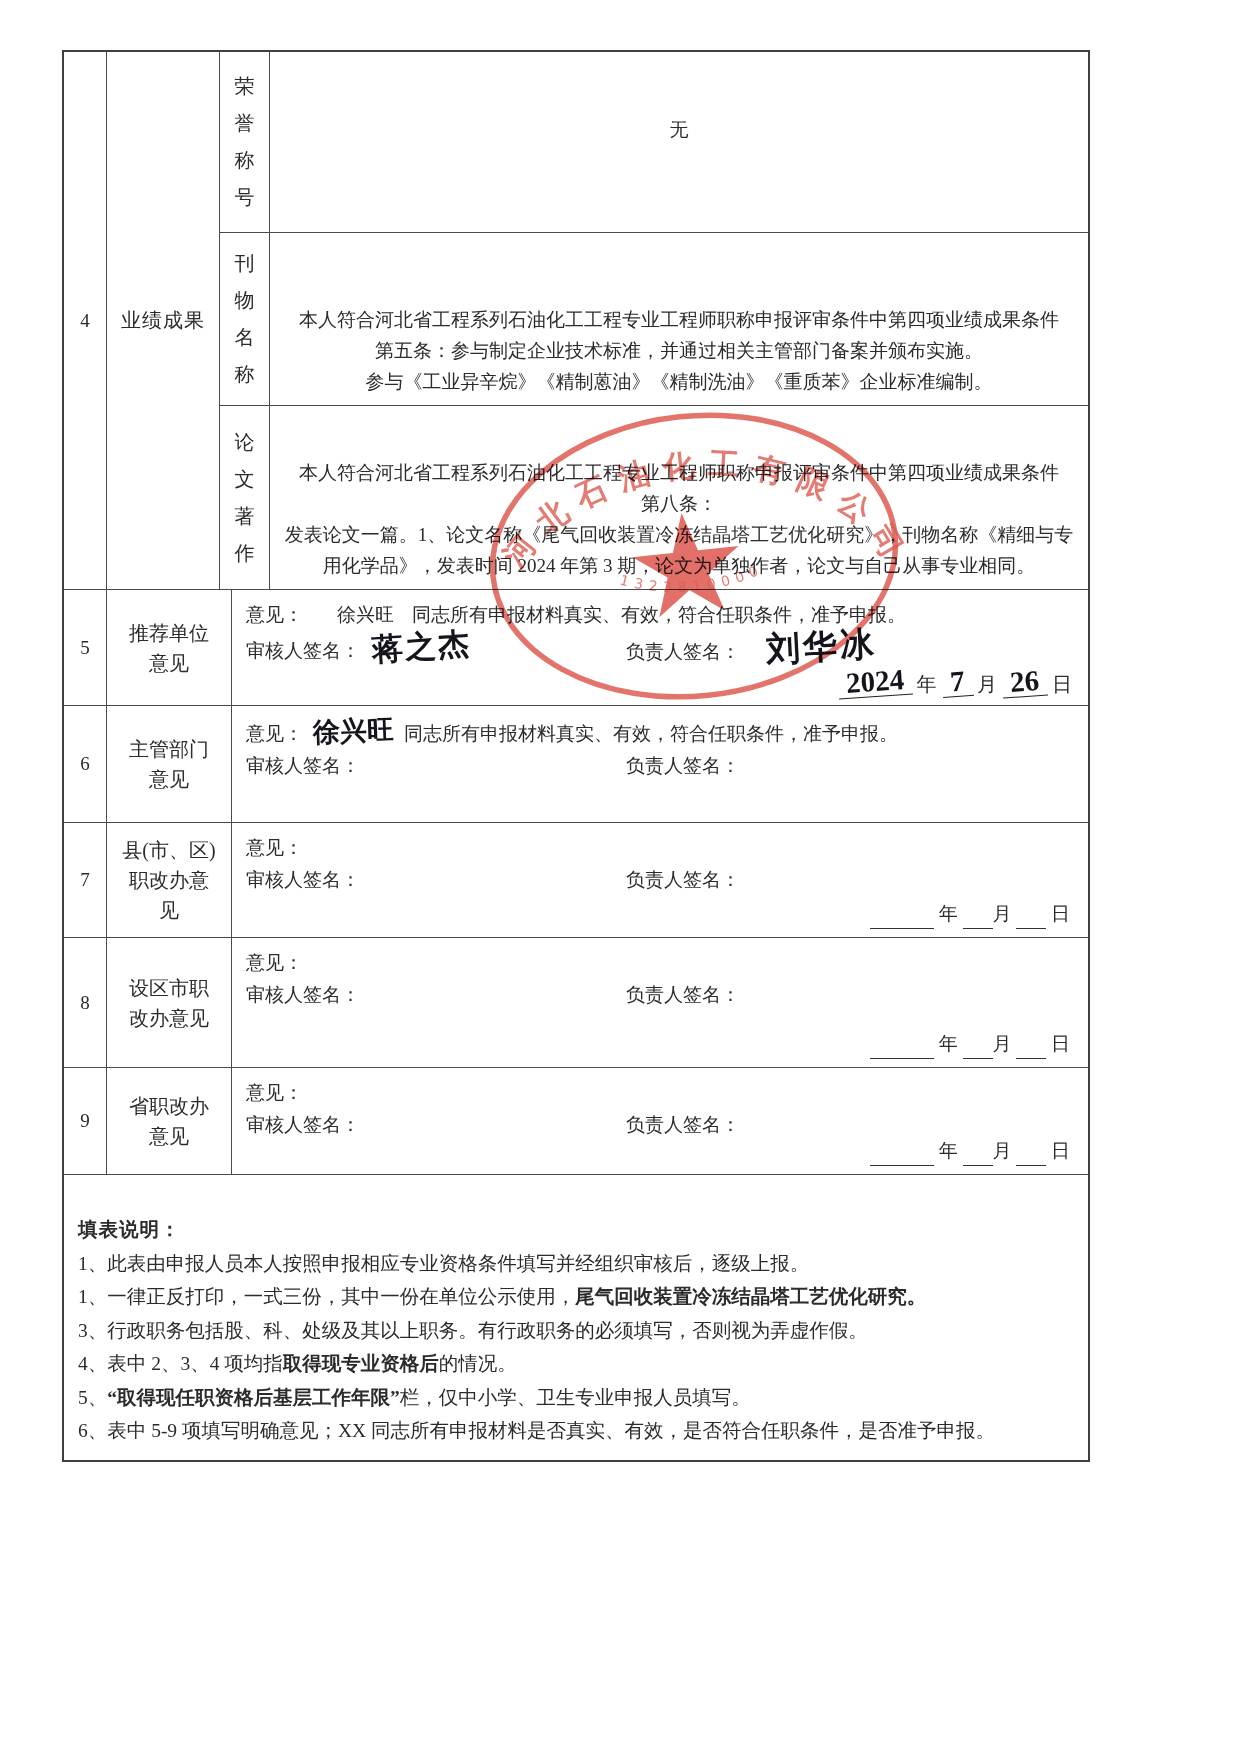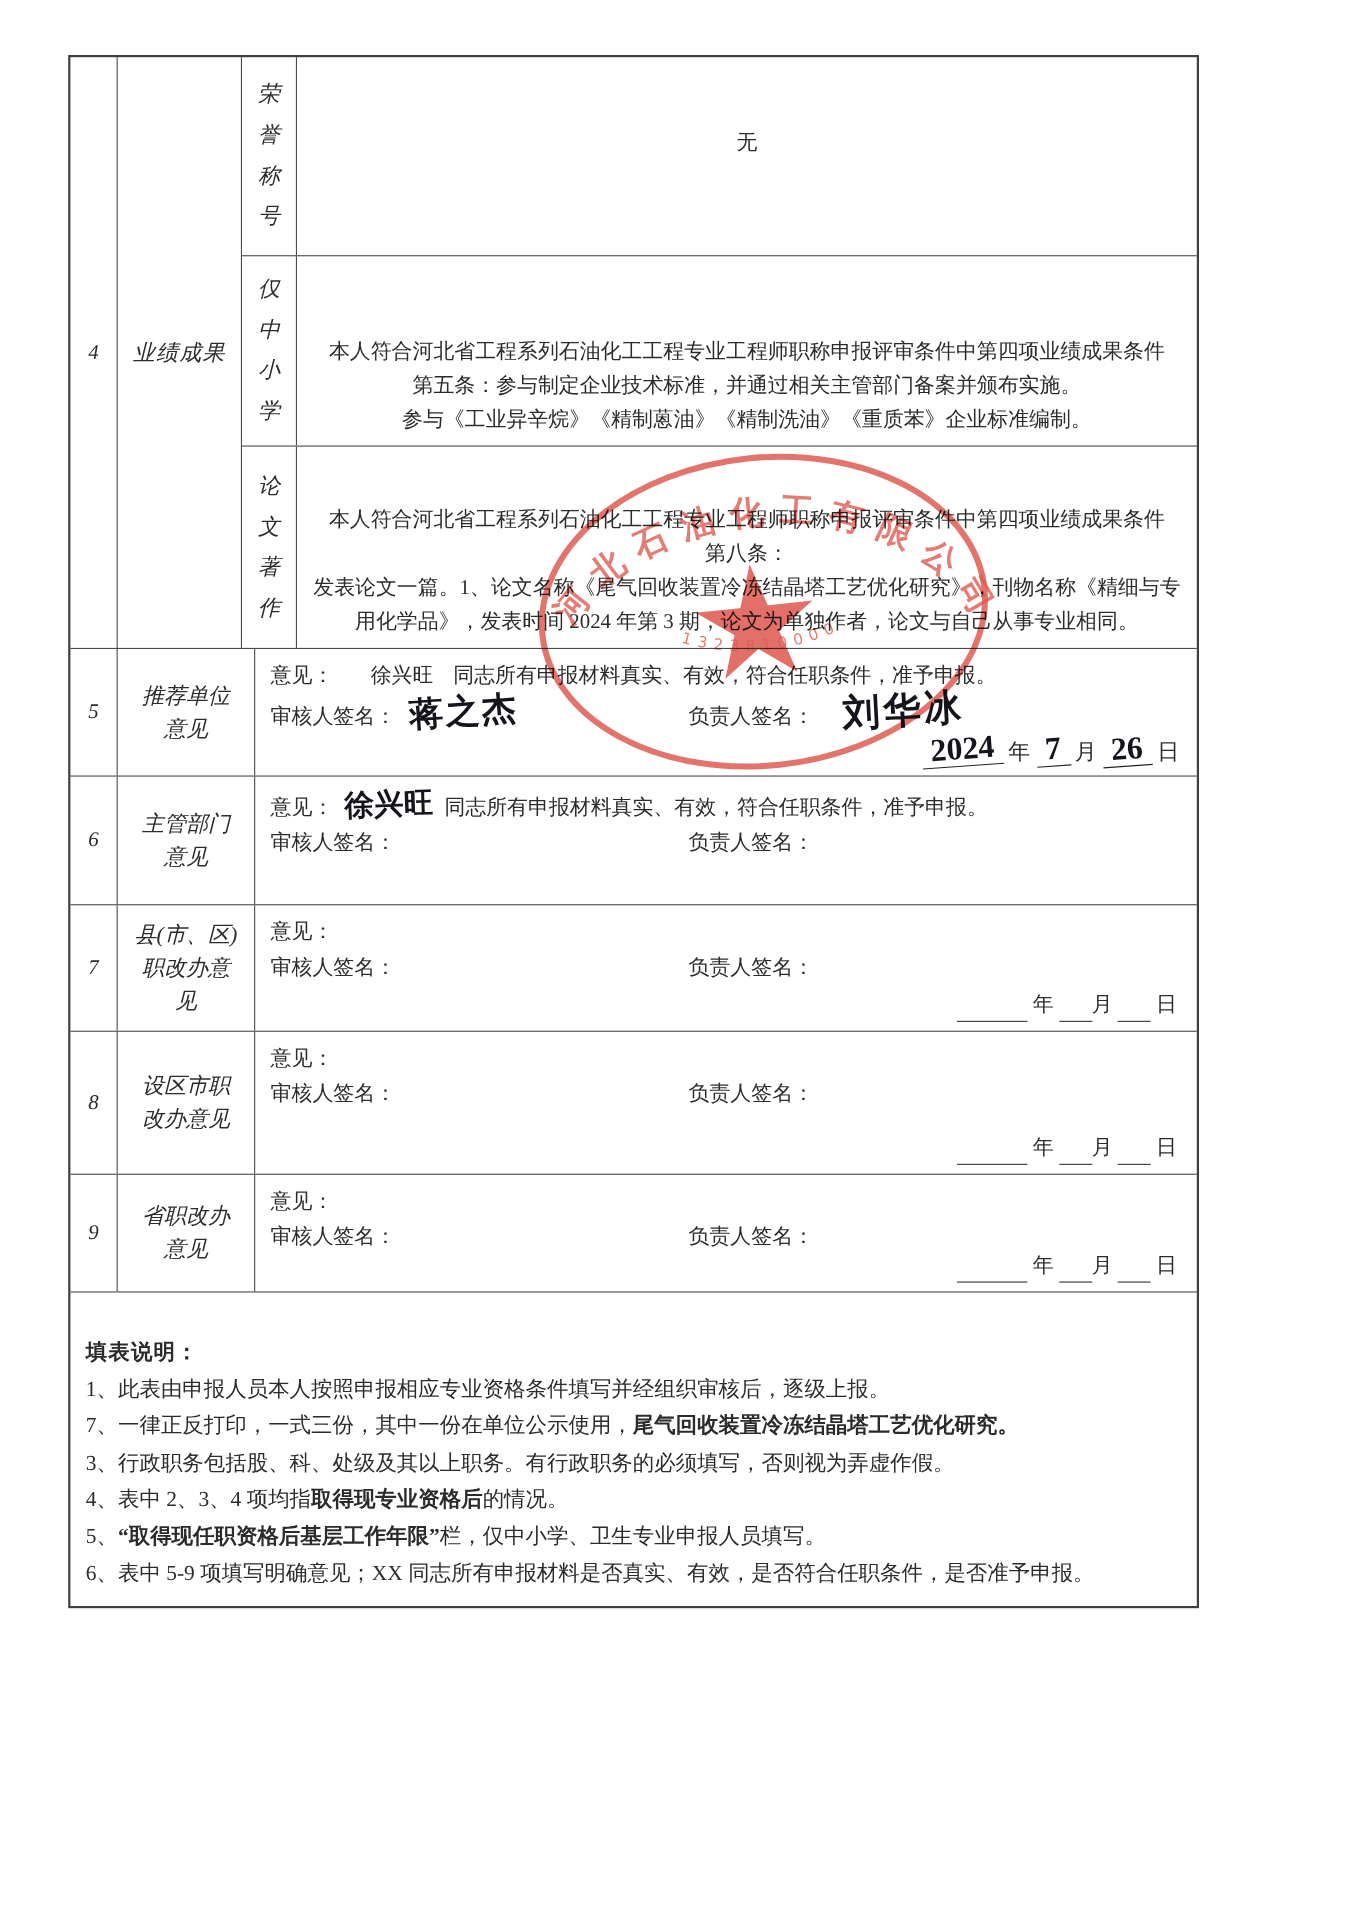--- a/index.html
+++ b/index.html
@@ -12,21 +12,21 @@
     overflow:hidden;
   }
   .form-table{
     position:absolute;left:62px;top:50px;width:1028px;
     border:2px solid #3f3f3f;
     box-sizing:border-box;
     font-size:19px;
   }
   .trow{display:flex;box-sizing:border-box;}
   .trow + .trow{border-top:1.6px solid #4a4a4a;}
-  .cell{box-sizing:border-box;font-style:italic;}
+  .cell{box-sizing:border-box;}
   .br{border-right:1.6px solid #4a4a4a;}
   .num-cell{width:43px;display:flex;align-items:center;justify-content:center;font-size:19px;}
   .label-cell{width:113px;display:flex;align-items:center;justify-content:center;text-align:center;font-size:20px;letter-spacing:1px;}
   .label-cell5{width:125px;display:flex;align-items:center;justify-content:center;text-align:center;font-size:20px;padding:0 14px;word-break:break-all;line-height:30px;}
   .right-part{flex:1;display:flex;flex-direction:column;}
   .subrow{display:flex;box-sizing:border-box;}
   .subrow + .subrow{border-top:1.6px solid #4a4a4a;}
   .sublabel-cell{width:50px;display:flex;align-items:center;justify-content:center;}
   .vtext{width:22px;font-size:20px;line-height:37px;word-break:break-all;text-align:center;}
   .content-cell{flex:1;display:flex;flex-direction:column;justify-content:flex-end;padding:8px 14px;line-height:31px;box-sizing:border-box;}
@@ -70,21 +70,21 @@
           <div class="cell sublabel-cell br">
             <div class="vtext">荣誉称号</div>
           </div>
           <div class="content-cell" style="justify-content:flex-start;padding-top:62px;">
             <div class="cline">无</div>
           </div>
         </div>
 
         <div class="subrow" style="height:173px;">
           <div class="cell sublabel-cell br">
-            <div class="vtext">仅中小学</div>
+            <div class="vtext">刊物名称</div>
           </div>
           <div class="content-cell">
             <div class="cline">本人符合河北省工程系列石油化工工程专业工程师职称申报评审条件中第四项业绩成果条件</div>
             <div class="cline">第五条：参与制定企业技术标准，并通过相关主管部门备案并颁布实施。</div>
             <div class="cline">参与《工业异辛烷》《精制蒽油》《精制洗油》《重质苯》企业标准编制。</div>
           </div>
         </div>
 
         <div class="subrow" style="height:184px;">
           <div class="cell sublabel-cell br">
@@ -216,21 +216,21 @@
           <span class="blank b30"></span><span>月</span>
           <span class="blank b30"></span>
           <span>日</span>
         </div>
       </div>
     </div>
 
     <div class="trow notes" style="height:286px;display:block;">
       <div class="nt">填表说明：</div>
       <div class="note-item"><span>1、此表由申报人员本人按照申报相应专业资格条件填写并经组织审核后，逐级上报。</span><b></b><span></span></div>
-      <div class="note-item"><span>7、一律正反打印，一式三份，其中一份在单位公示使用，</span><b>尾气回收装置冷冻结晶塔工艺优化研究。</b><span></span></div>
+      <div class="note-item"><span>1、一律正反打印，一式三份，其中一份在单位公示使用，</span><b>尾气回收装置冷冻结晶塔工艺优化研究。</b><span></span></div>
       <div class="note-item"><span>3、行政职务包括股、科、处级及其以上职务。有行政职务的必须填写，否则视为弄虚作假。</span><b></b><span></span></div>
       <div class="note-item"><span>4、表中 2、3、4 项均指</span><b>取得现专业资格后</b><span>的情况。</span></div>
       <div class="note-item"><span>5、</span><b>“取得现任职资格后基层工作年限”</b><span>栏，仅中小学、卫生专业申报人员填写。</span></div>
       <div class="note-item"><span>6、表中 5-9 项填写明确意见；XX 同志所有申报材料是否真实、有效，是否符合任职条件，是否准予申报。</span><b></b><span></span></div>
     </div>
 
   </div>
 
   <svg class="stamp" viewBox="0 0 452 312" aria-hidden="true">
     <defs>

